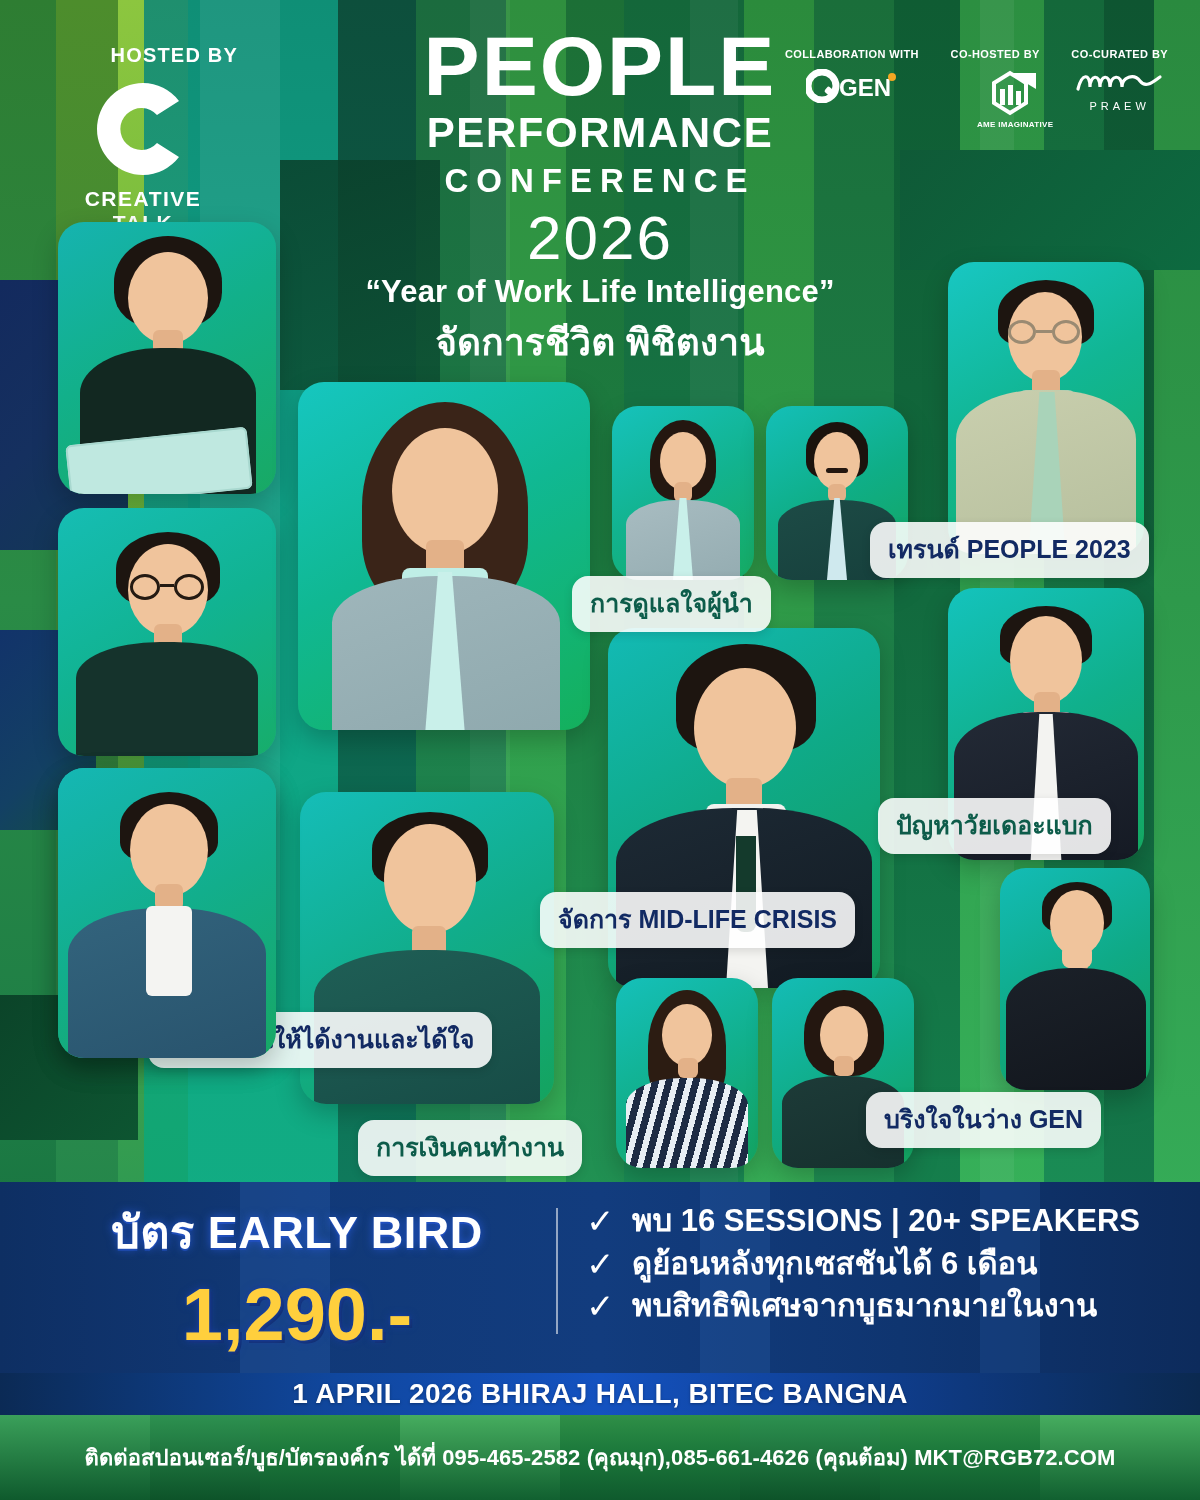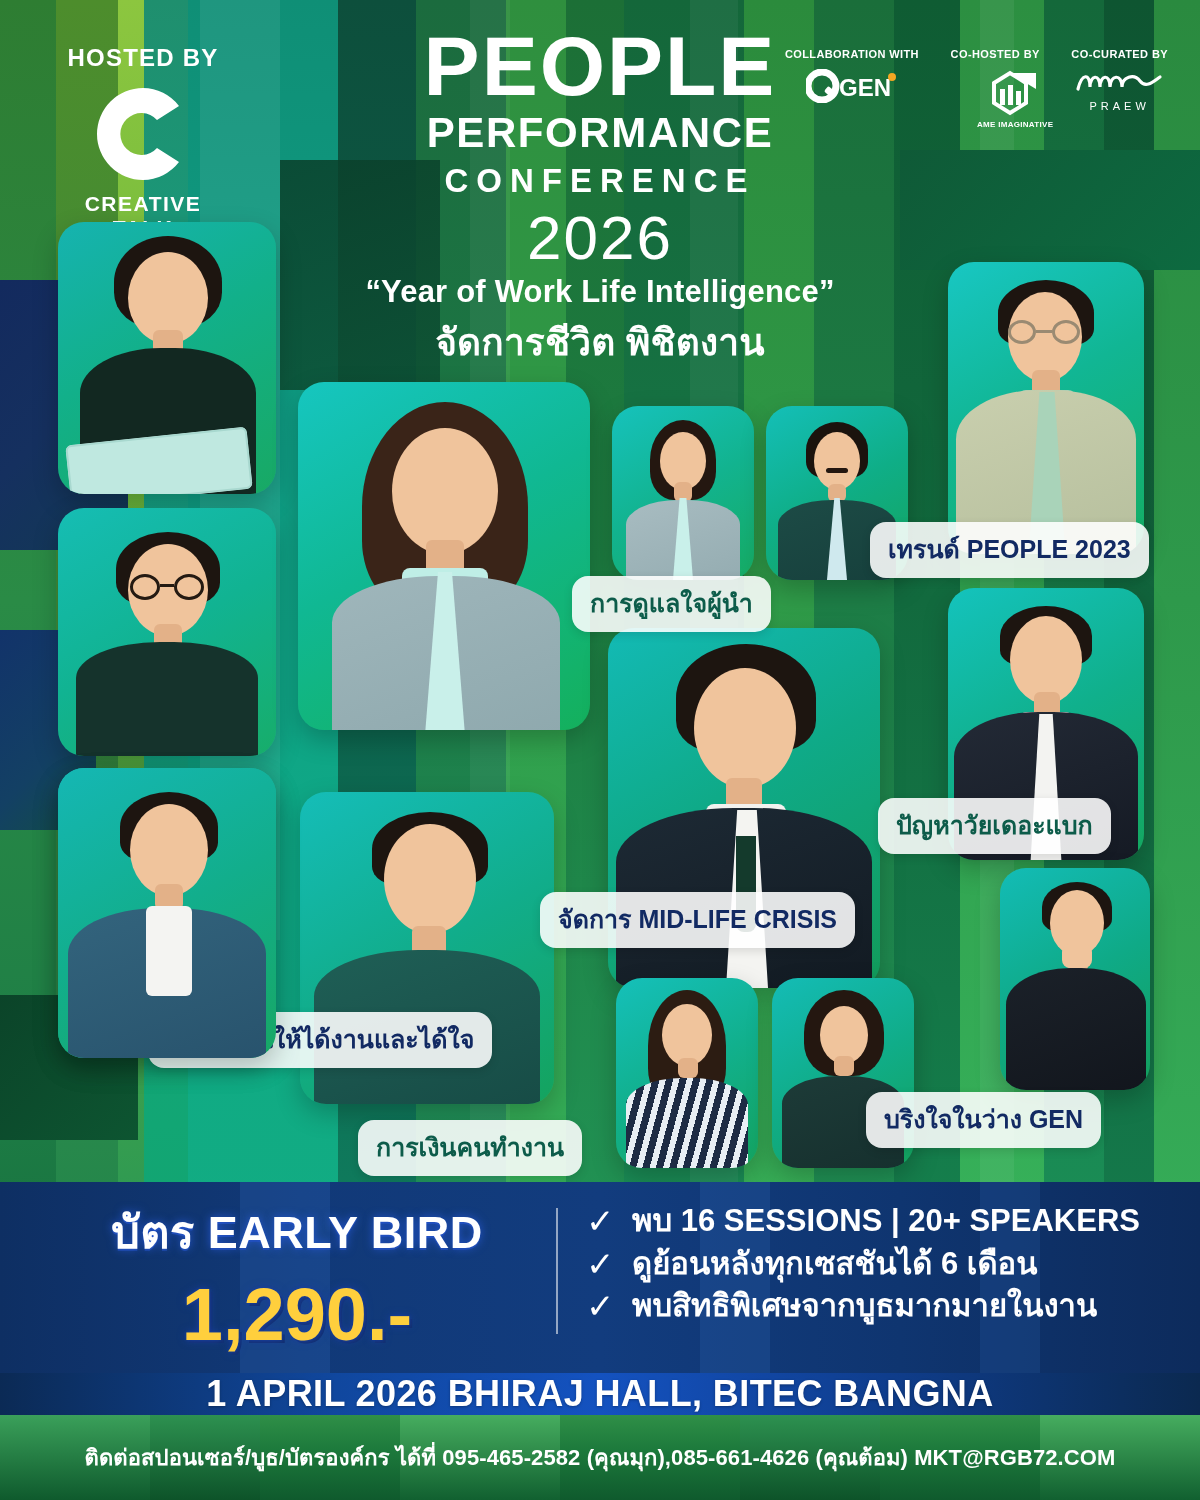--- a/index.html
+++ b/index.html
@@ -21,21 +21,21 @@
   .stripe { position: absolute; top: 0; bottom: 0; }
 
   .blueblock { position:absolute; }
 
   
   .hostedby {
     position: absolute; left: 48px; top: 44px; width: 190px;
     text-align: center; color: #ffffff;
   }
   .hostedby .hb-label {
-    font-size: 24px; font-weight: 700; letter-spacing: 1.2px;
+    font-size: 20px; font-weight: 700; letter-spacing: 1.2px; text-align: right;
   }
   .ct-c {
     width: 104px; height: 104px; margin: 10px auto 6px auto;
     position: relative;
   }
   .ct-c svg { display:block; }
   .hostedby .hb-name {
     font-size: 21px; font-weight: 700; letter-spacing: 1.5px; line-height: 1.15;
   }
 
@@ -132,21 +132,21 @@
   .pb-check { color:#fff; font-size: 34px; line-height:1; font-weight:700; width: 30px; }
   .pb-text { color:#fff; font-size: 31px; font-weight: 700; line-height: 1.12; }
 
   
   .venueband {
     position:absolute; left:0; right:0; top: 1373px; height: 42px;
     background: linear-gradient(90deg,#0b2a55 0%, #10479e 28%, #1452c0 50%, #0f3d8c 74%, #0b2950 100%);
     display:flex; align-items:center; justify-content:center;
   }
   .venue-text {
-    color:#fff; font-size: 36px; font-weight: 700; letter-spacing: .4px;
+    color:#fff; font-size: 28px; font-weight: 700; letter-spacing: .4px;
     text-shadow: 0 1px 3px rgba(0,0,0,.3);
   }
 
   
   .footerband {
     position:absolute; left:0; right:0; top: 1415px; height: 85px;
     background: linear-gradient(180deg,#2f8f47 0%, #1d7a3c 40%, #0f5a2d 100%);
     display:flex; align-items:center; justify-content:center;
   }
   .footer-text {

